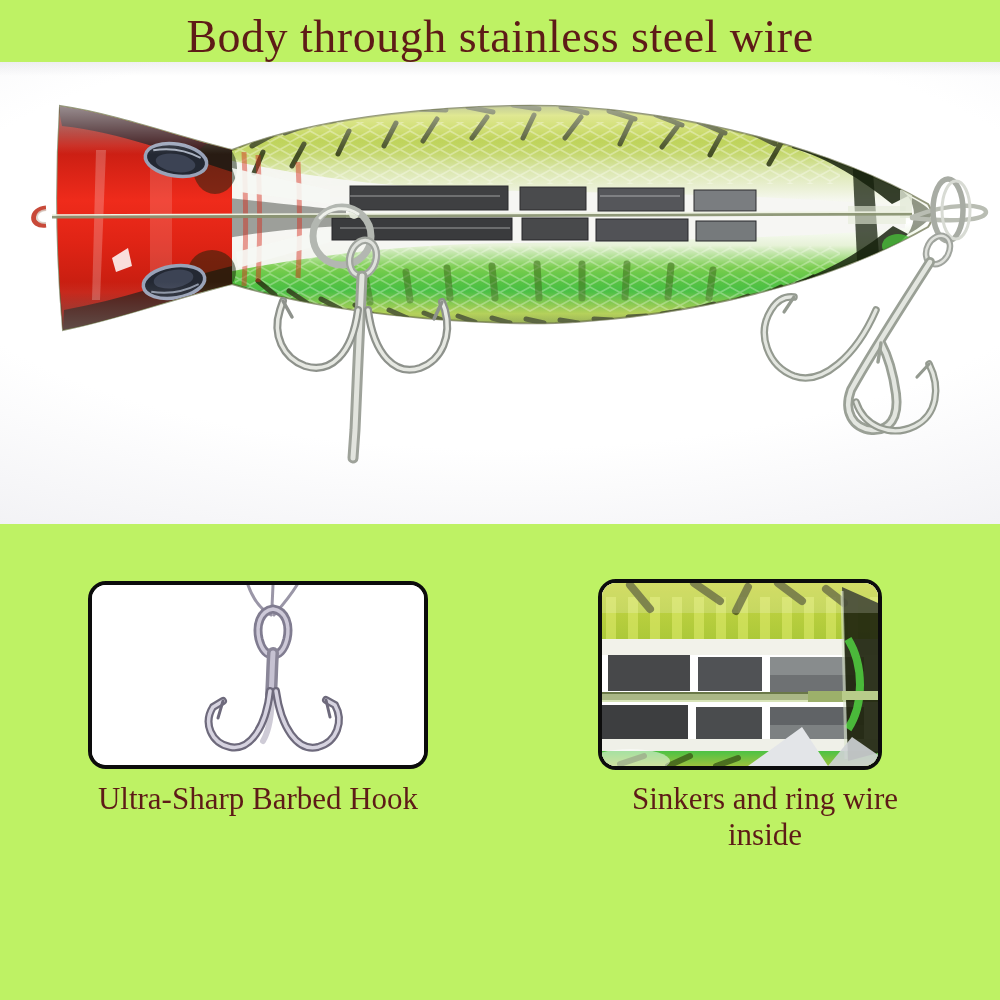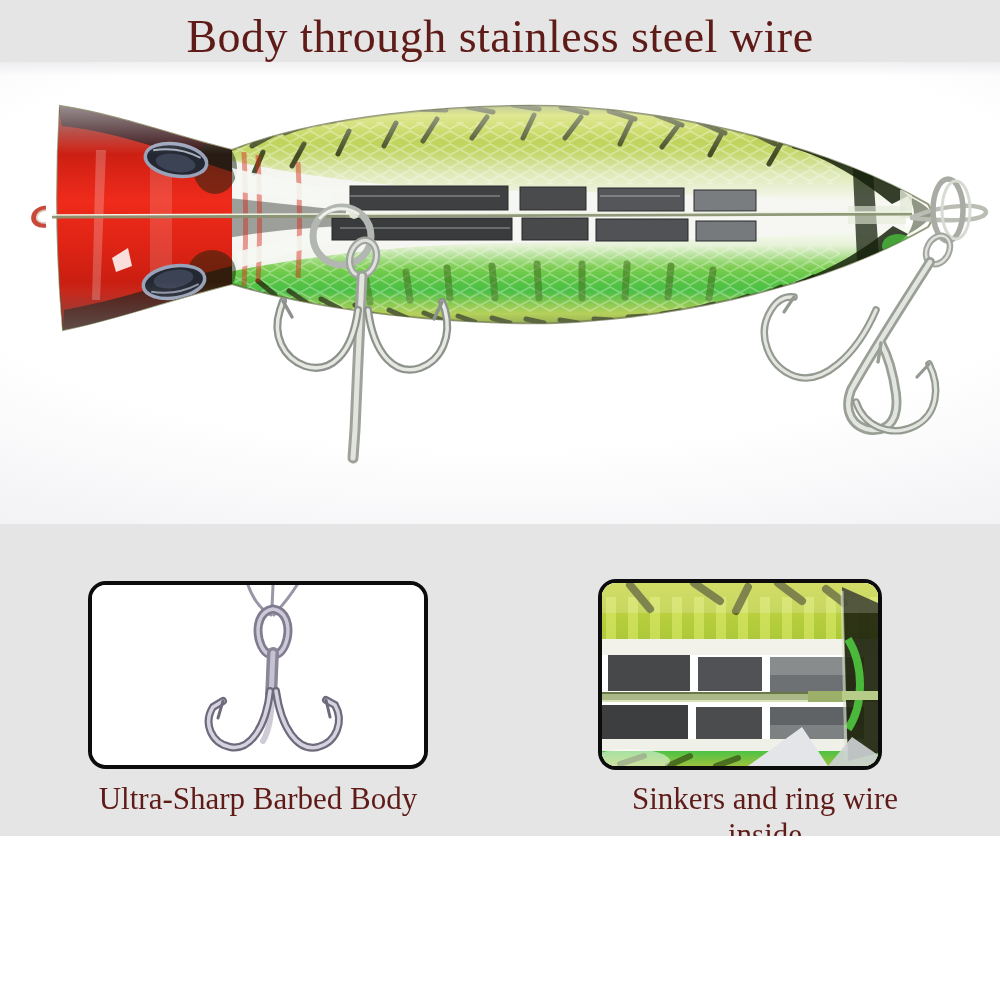--- a/index.html
+++ b/index.html
@@ -1,16 +1,16 @@
 <!DOCTYPE html>
 <html><head>
 <meta charset="utf-8">
 <style>
   html,body{margin:0;padding:0;background:#ffffff;}
-  .stage{position:relative;width:1000px;height:836px;background:#e5e5e5;overflow:hidden;
+  .stage{position:relative;width:1000px;height:1000px;background:#bef264;overflow:hidden;
          font-family:"Liberation Serif", serif;}
   .title{position:absolute;top:10px;left:0;width:100%;margin:0;text-align:center;
          font-size:46px;font-weight:400;color:#5e1b17;letter-spacing:.5px;}
   .photo-bg{position:absolute;top:62px;left:0;width:1000px;height:462px;
          background:
            linear-gradient(180deg, rgba(205,205,212,.30) 0px, rgba(255,255,255,0) 14px),
            radial-gradient(ellipse 120% 95% at 50% 38%, #ffffff 48%, #f2f2f5 78%, #e9e9ee 100%);}
   .lure-svg{position:absolute;top:60px;left:0;}
   .detail-box{position:absolute;background:#ffffff;border:4px solid #0c0c0c;border-radius:18px;
          overflow:hidden;box-sizing:border-box;}
@@ -269,16 +269,16 @@
         <rect x="240" y="108" width="36" height="9" fill="#b8cc8a"></rect>
       </g>
       <g>
         <polygon points="146,183 200,144 226,183" fill="#e3e5e8"></polygon>
         <polygon points="226,183 250,154 276,172 276,183" fill="#cfd3d6" opacity=".9"></polygon>
       </g>
       <rect width="276" height="30" fill="#ffffff" opacity=".18"></rect>
     </svg>
   </div>
 
-  <div class="caption cap1">Ultra-Sharp Barbed Body</div>
+  <div class="caption cap1">Ultra-Sharp Barbed Hook</div>
   <div class="caption cap2">Sinkers and ring wire inside</div>
 
 </div>
 
 </body></html>

